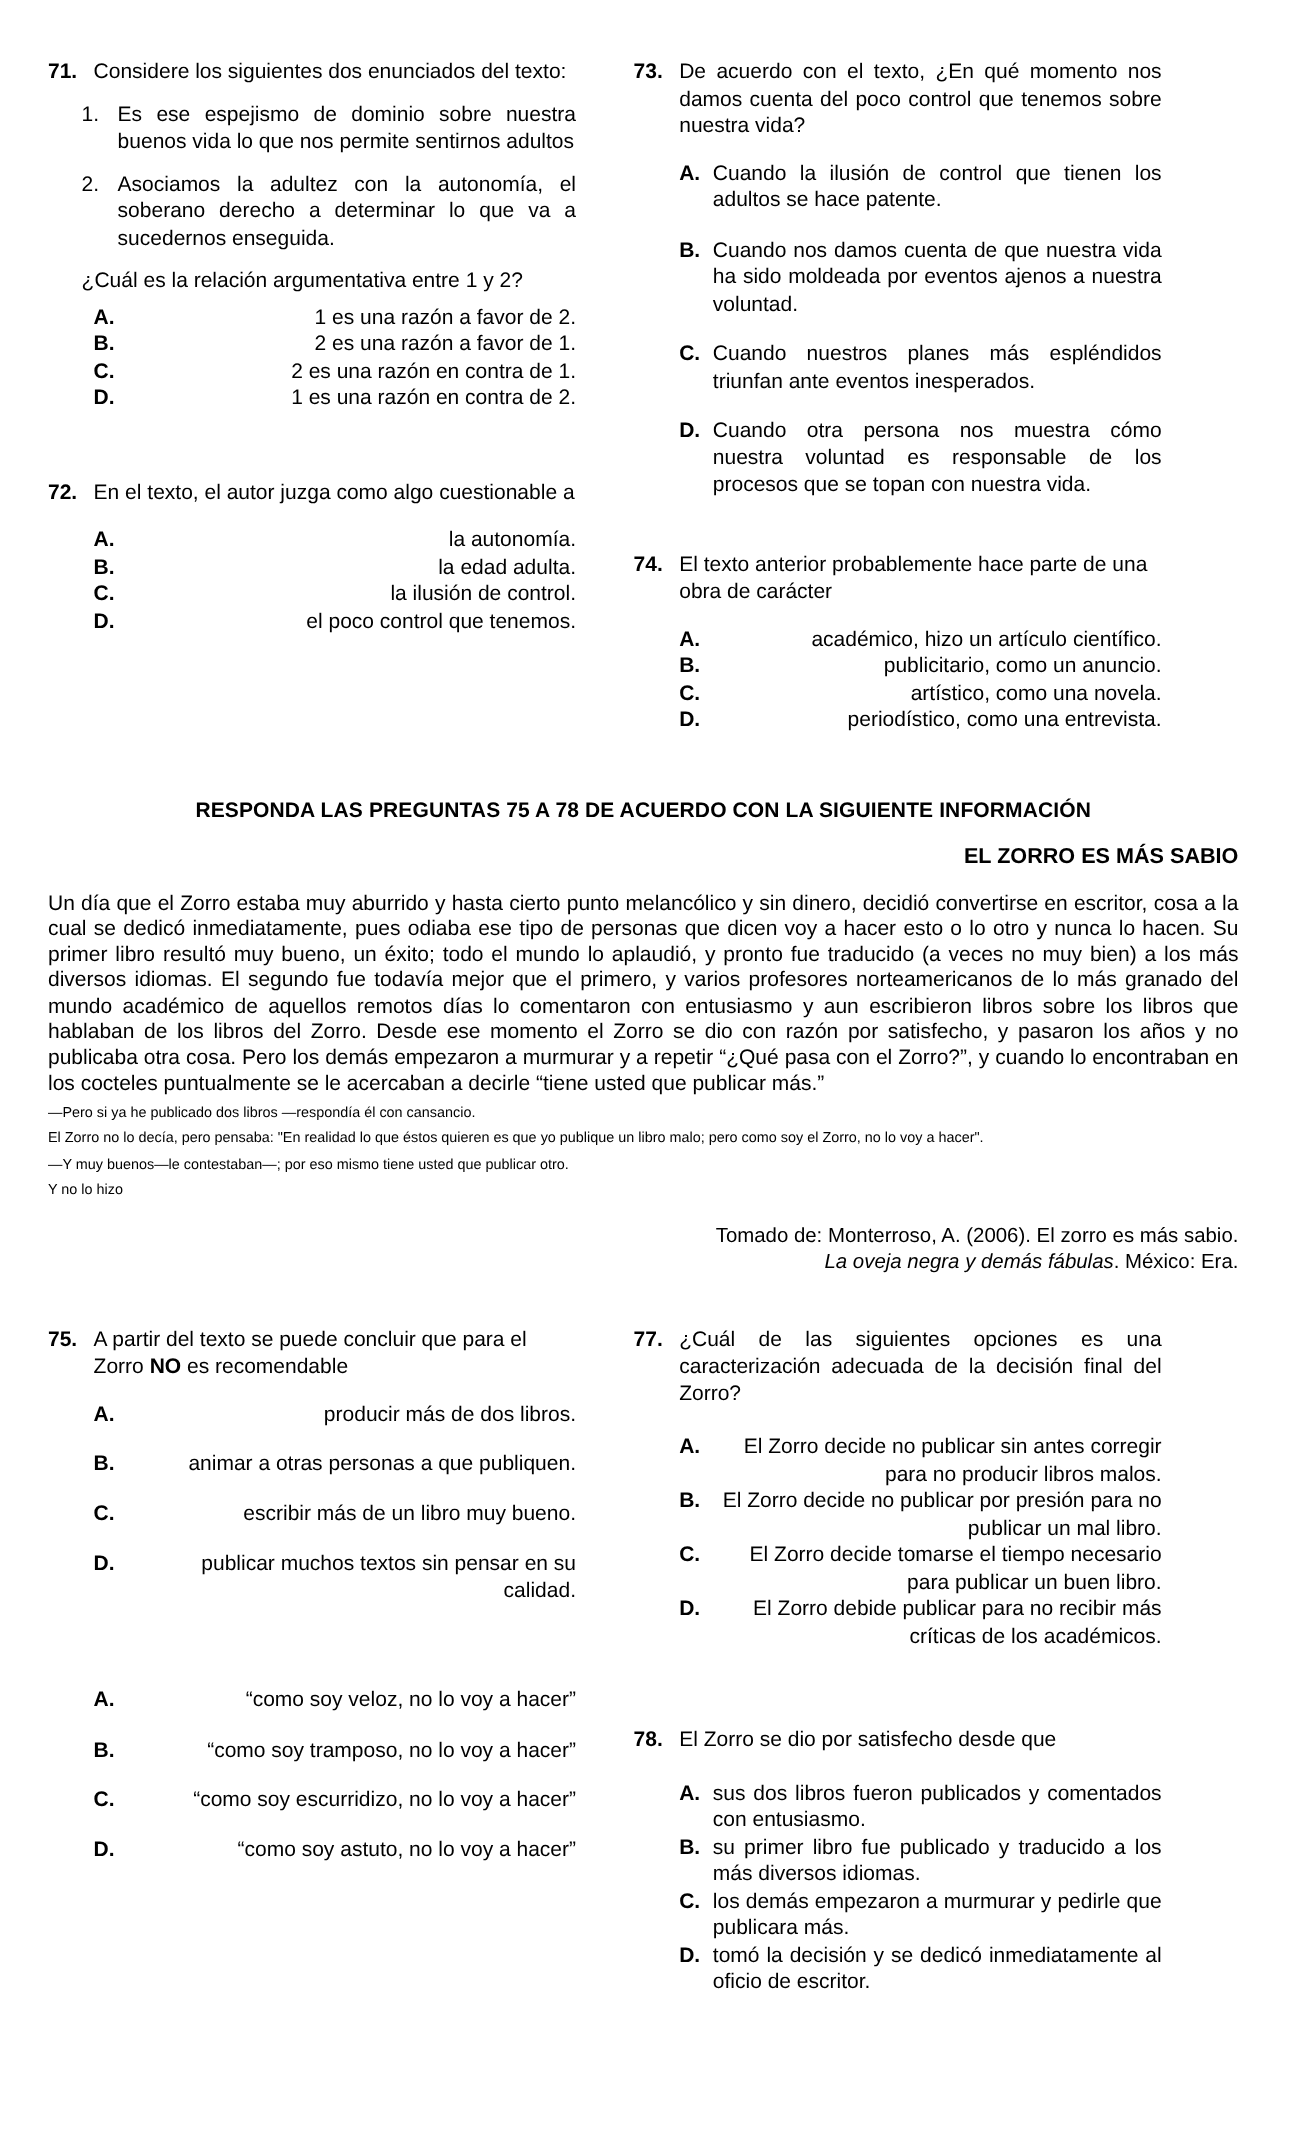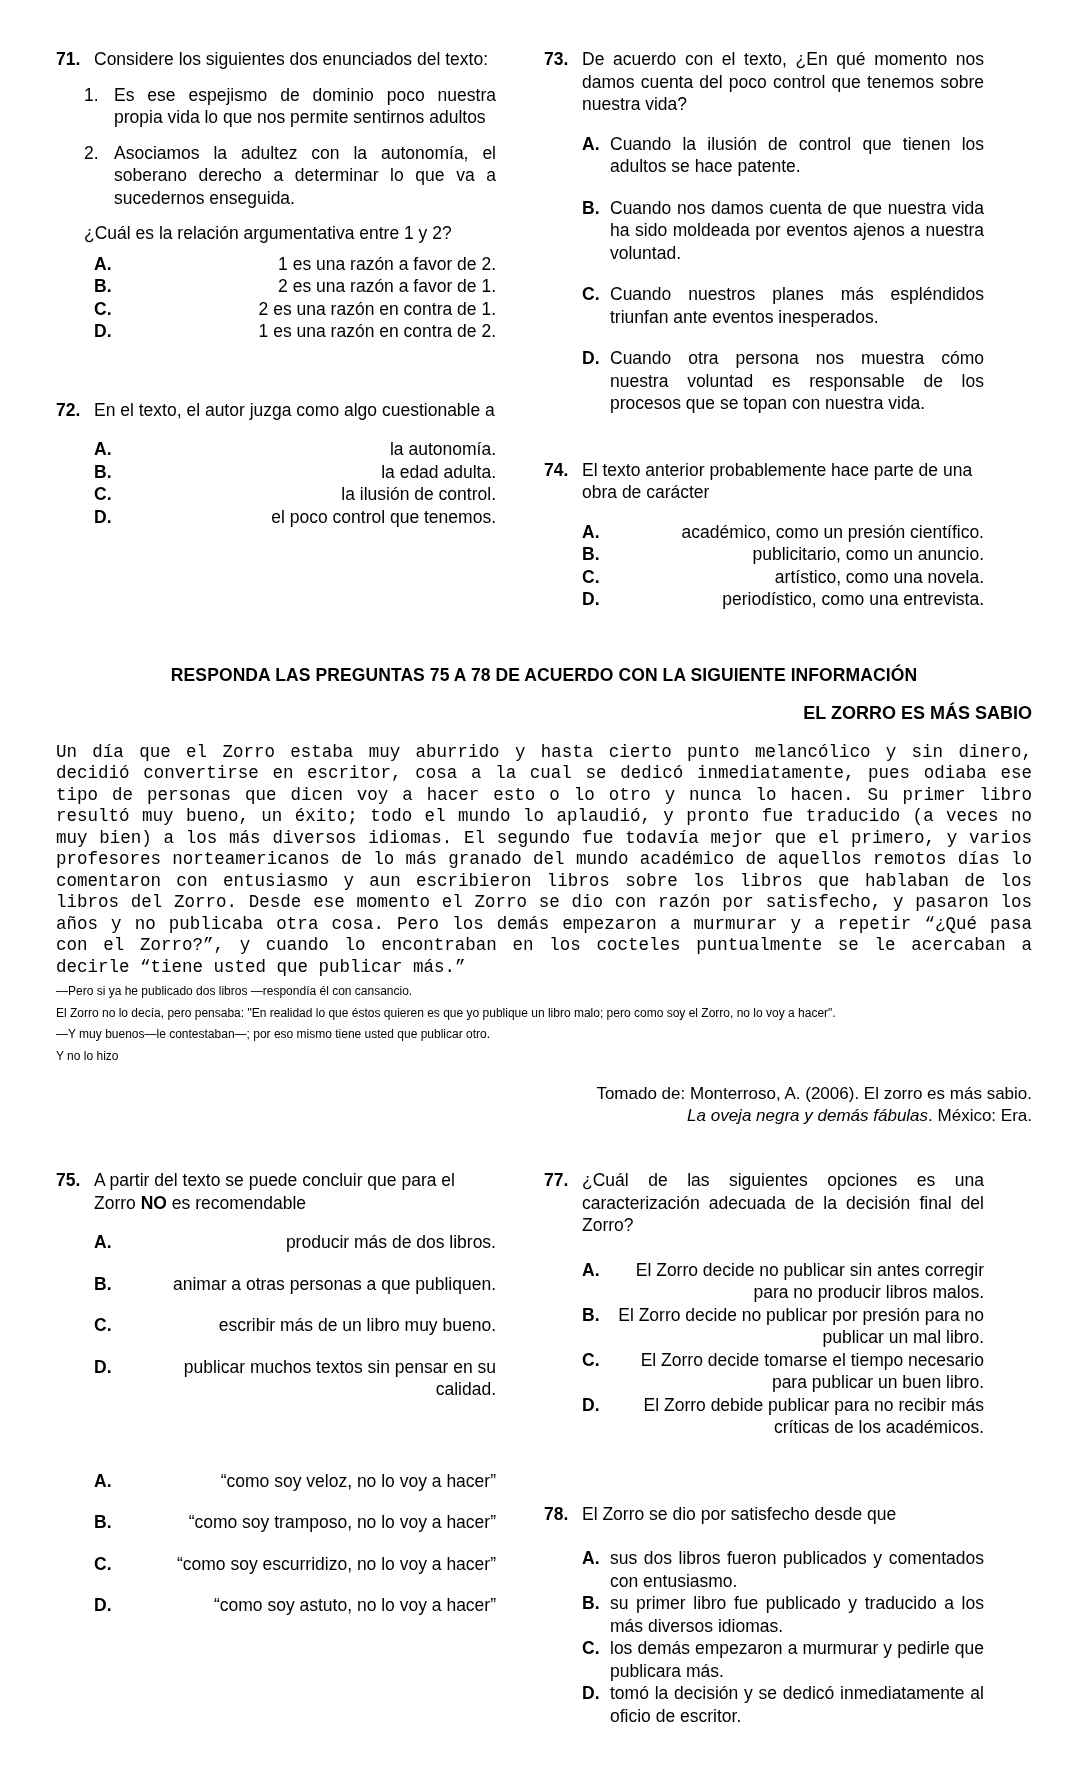--- a/index.html
+++ b/index.html
@@ -12,21 +12,21 @@
     height: 1778px;
     font-family: "Liberation Sans", sans-serif;
     color: #000000;
     position: relative;
     overflow: hidden;
   }
   .page {
     width: 1080px;
     height: 1362px;
     box-sizing: border-box;
-    padding: 48px 48px 0 56px;
+    padding: 48px 48px 0 40px;
     position: relative;
   }
 
   
   .cols {
     display: flex;
     gap: 48px;
     align-items: flex-start;
   }
   .col {
@@ -128,21 +128,20 @@
     font-size: 18px;
     line-height: 24px;
     margin-top: 14px;
   }
   .passage {
     font-size: 17.5px;
     line-height: 21.5px;
     text-align: justify;
     text-justify: inter-word;
     margin-top: 17px;
-    font-family: Liberation Mono, monospace;
   }
   .dialogue {
     font-size: 12px;
     line-height: 21.5px;
     text-align: left;
     margin-top: 3px;
   }
   .dialogue div { white-space: normal; }
   .source {
     margin-top: 16px;
@@ -164,21 +163,21 @@
     <div class="col">
 
       <div class="q-block">
         <div class="q">
           <div class="q-num">71.</div>
           <div class="q-stem">Considere los siguientes dos enunciados del texto:</div>
         </div>
 
         <div class="substmt">
           <div class="substmt-num">1.</div>
-          <div class="substmt-txt">Es ese espejismo de dominio poco nuestra propia vida lo que nos permite sentirnos adultos</div>
+          <div class="substmt-txt">Es ese espejismo de dominio sobre nuestra buenos vida lo que nos permite sentirnos adultos</div>
         </div>
 
         <div class="substmt">
           <div class="substmt-num">2.</div>
           <div class="substmt-txt">Asociamos la adultez con la autonomía, el soberano derecho a determinar lo que va a sucedernos enseguida.</div>
         </div>
 
         <div class="followup">¿Cuál es la relación argumentativa entre 1 y 2?</div>
 
         <div class="opts tight">
@@ -262,21 +261,21 @@
 
       <div class="q-block">
         <div class="q">
           <div class="q-num">74.</div>
           <div class="q-stem nojust">El texto anterior probablemente hace parte de una obra de carácter</div>
         </div>
 
         <div class="opts tight" style="margin-top:17px;">
           <div class="opt">
             <div class="opt-letter">A.</div>
-            <div class="opt-text nojust">académico, como un presión científico.</div>
+            <div class="opt-text nojust">académico, hizo un artículo científico.</div>
           </div>
           <div class="opt">
             <div class="opt-letter">B.</div>
             <div class="opt-text nojust">publicitario, como un anuncio.</div>
           </div>
           <div class="opt">
             <div class="opt-letter">C.</div>
             <div class="opt-text nojust">artístico, como una novela.</div>
           </div>
           <div class="opt">

